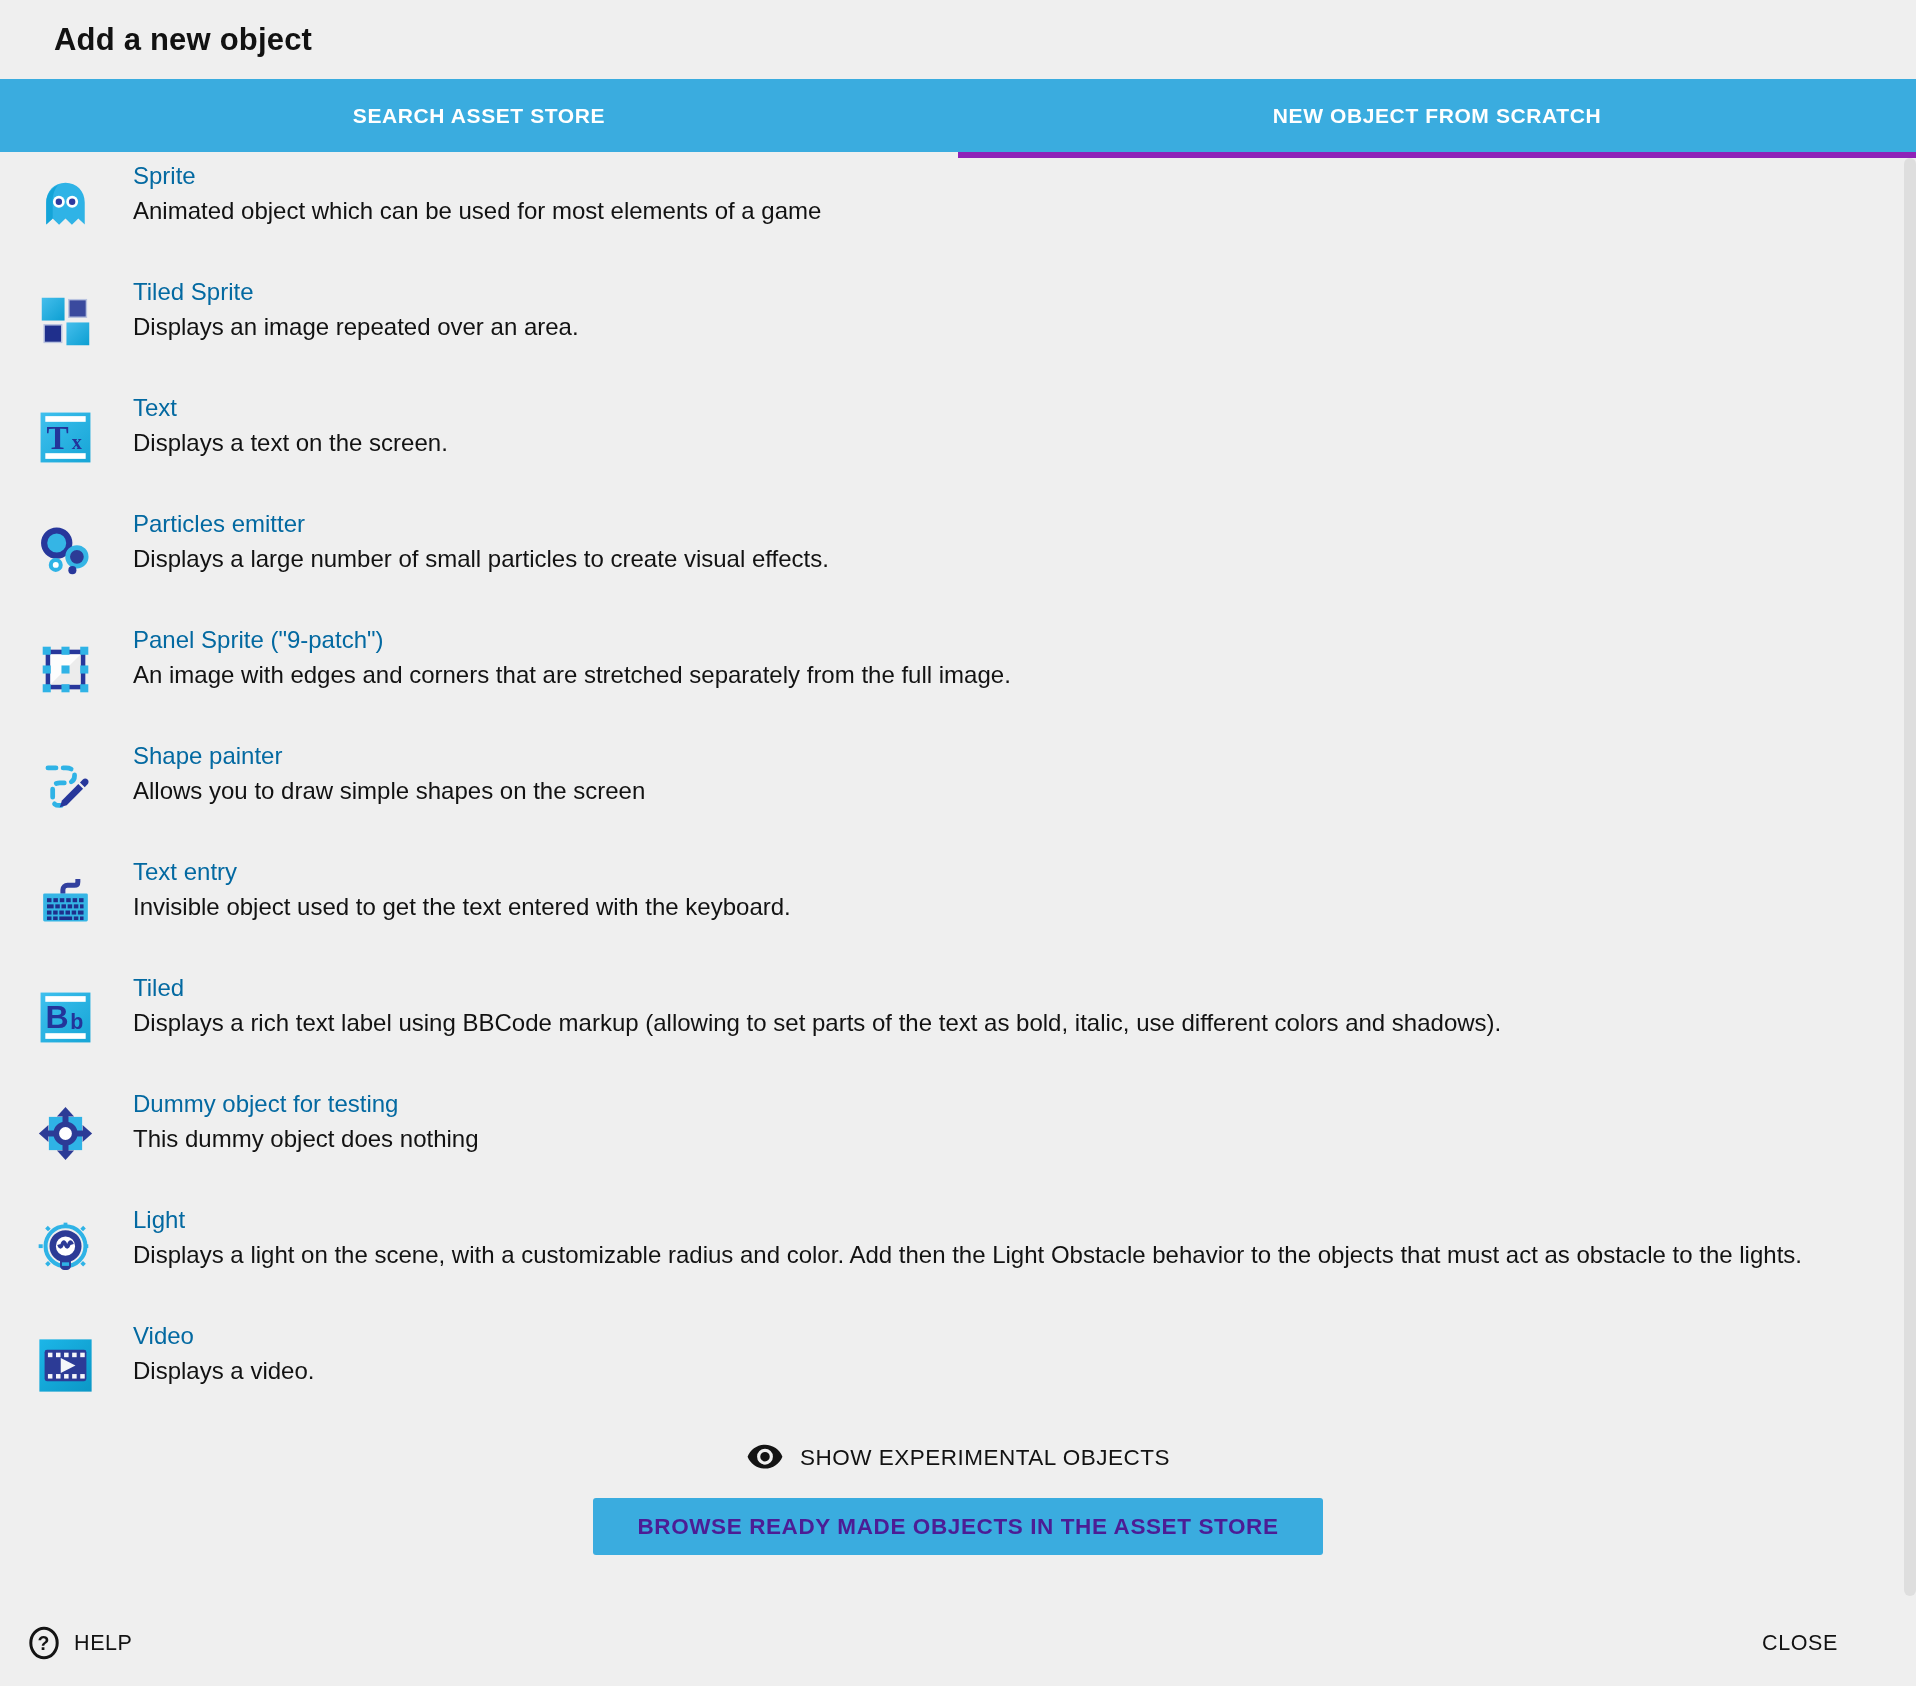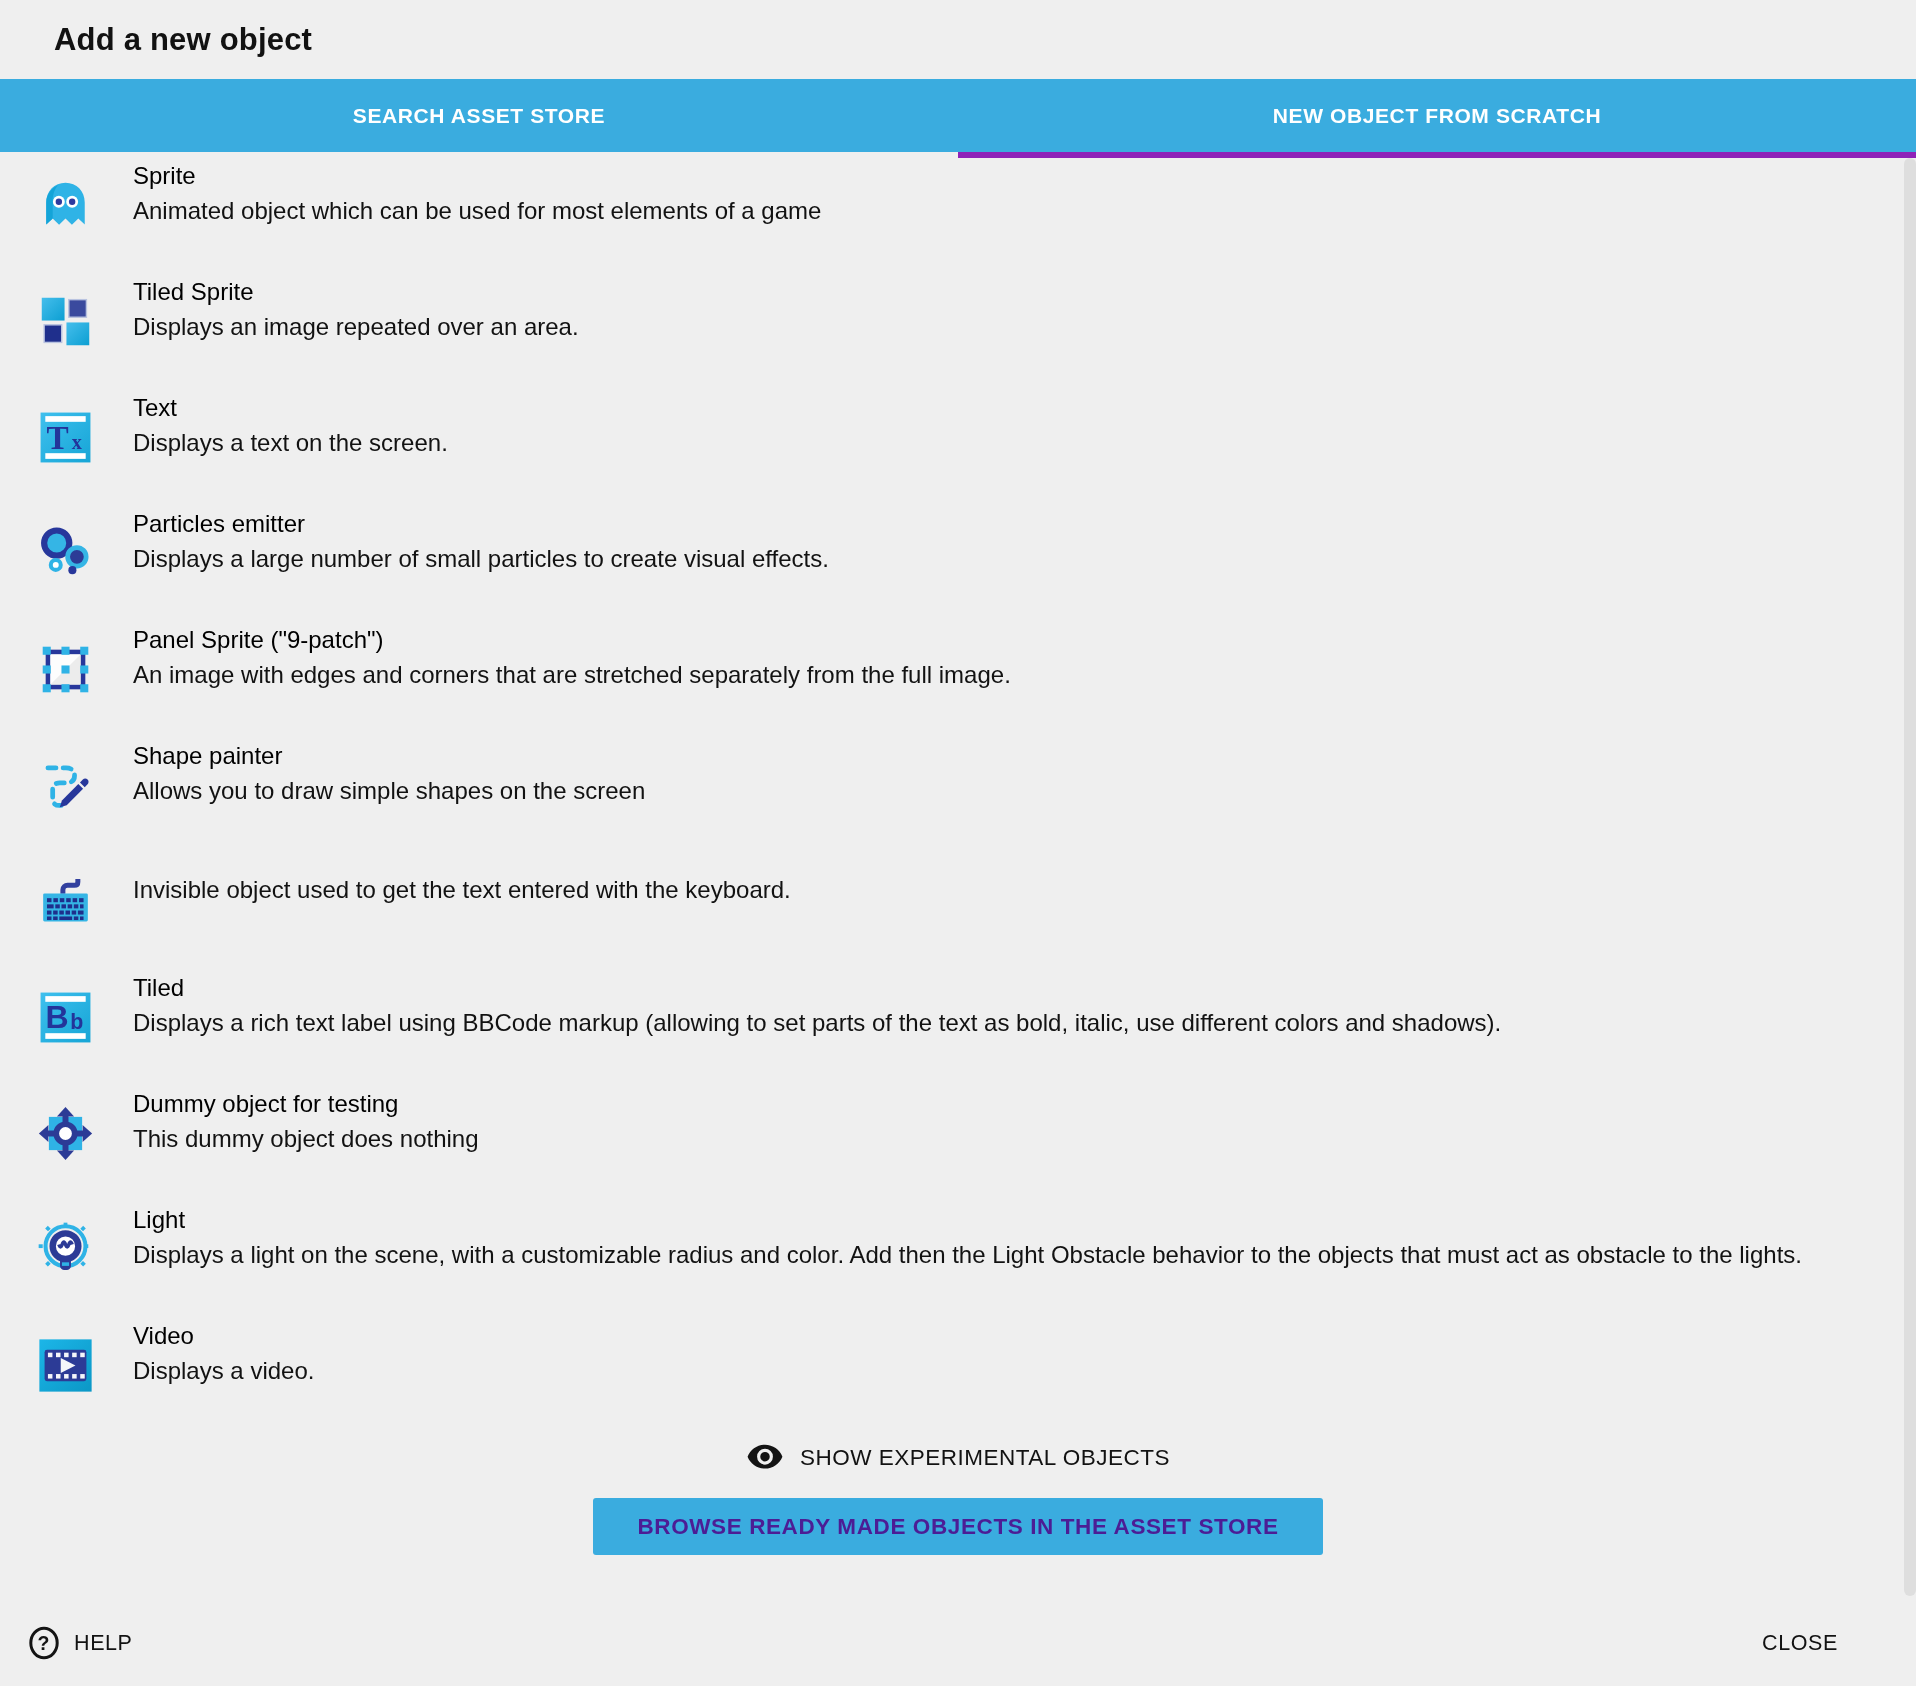--- a/index.html
+++ b/index.html
@@ -21,21 +21,21 @@
     text-transform:uppercase;
   }
   .indicator-row { height:6px; position:relative; }
   .indicator { position:absolute; left:50%; width:50%; height:6px; background:#8E22B8; }
 
   .list { padding:0 60px 0 37px; }
   .item { display:flex; align-items:center; margin-bottom:46px; min-height:70px; }
   .item-icon { width:57px; height:57px; flex:none; margin-right:39px; transform:translateY(12px); }
   .item-icon svg { display:block; }
   .item-text { font-size:24px; line-height:35px; max-width:1690px; }
-  .item-name { color:#000000; }
+  .item-name { color:#0369a1; }
   .item-desc { color:#121212; }
 
   .experimental-row {
     margin-top:56px; display:flex; align-items:center; justify-content:center; gap:16px;
     font-size:22.5px; letter-spacing:.5px; cursor:pointer;
   }
   .browse-btn {
     display:flex; align-items:center; justify-content:center;
     margin:27px auto 0; height:57px; padding:0 44px; width:max-content;
     background:#3AACDF; color:#4c1d95; border:none; border-radius:3px;
@@ -218,20 +218,21 @@
             <rect x="17.2" y="15.8" width="2.4" height="1.7"></rect>
           <rect x="4.2" y="18.3" width="1.9" height="1.5"></rect>
             <rect x="6.8" y="18.3" width="1.9" height="1.5"></rect>
             <rect x="9.4" y="18.3" width="5.4" height="1.5"></rect>
             <rect x="15.5" y="18.3" width="1.9" height="1.5"></rect>
             <rect x="18.1" y="18.3" width="1.5" height="1.5"></rect>
         </g>
       </svg>
     </span>
     <div class="item-text">
+      <div class="item-name">Text entry</div>
       <div class="item-desc">Invisible object used to get the text entered with the keyboard.</div>
     </div>
   </div>
 
   <div class="item">
     <span class="item-icon">
       <svg width="57" height="57" viewBox="0 0 24 24">
         <defs>
             <linearGradient id="g-bbtext" x1="0" y1="0" x2="1" y2="1">
           <stop offset="0" stop-color="#3FC0EE"></stop>

